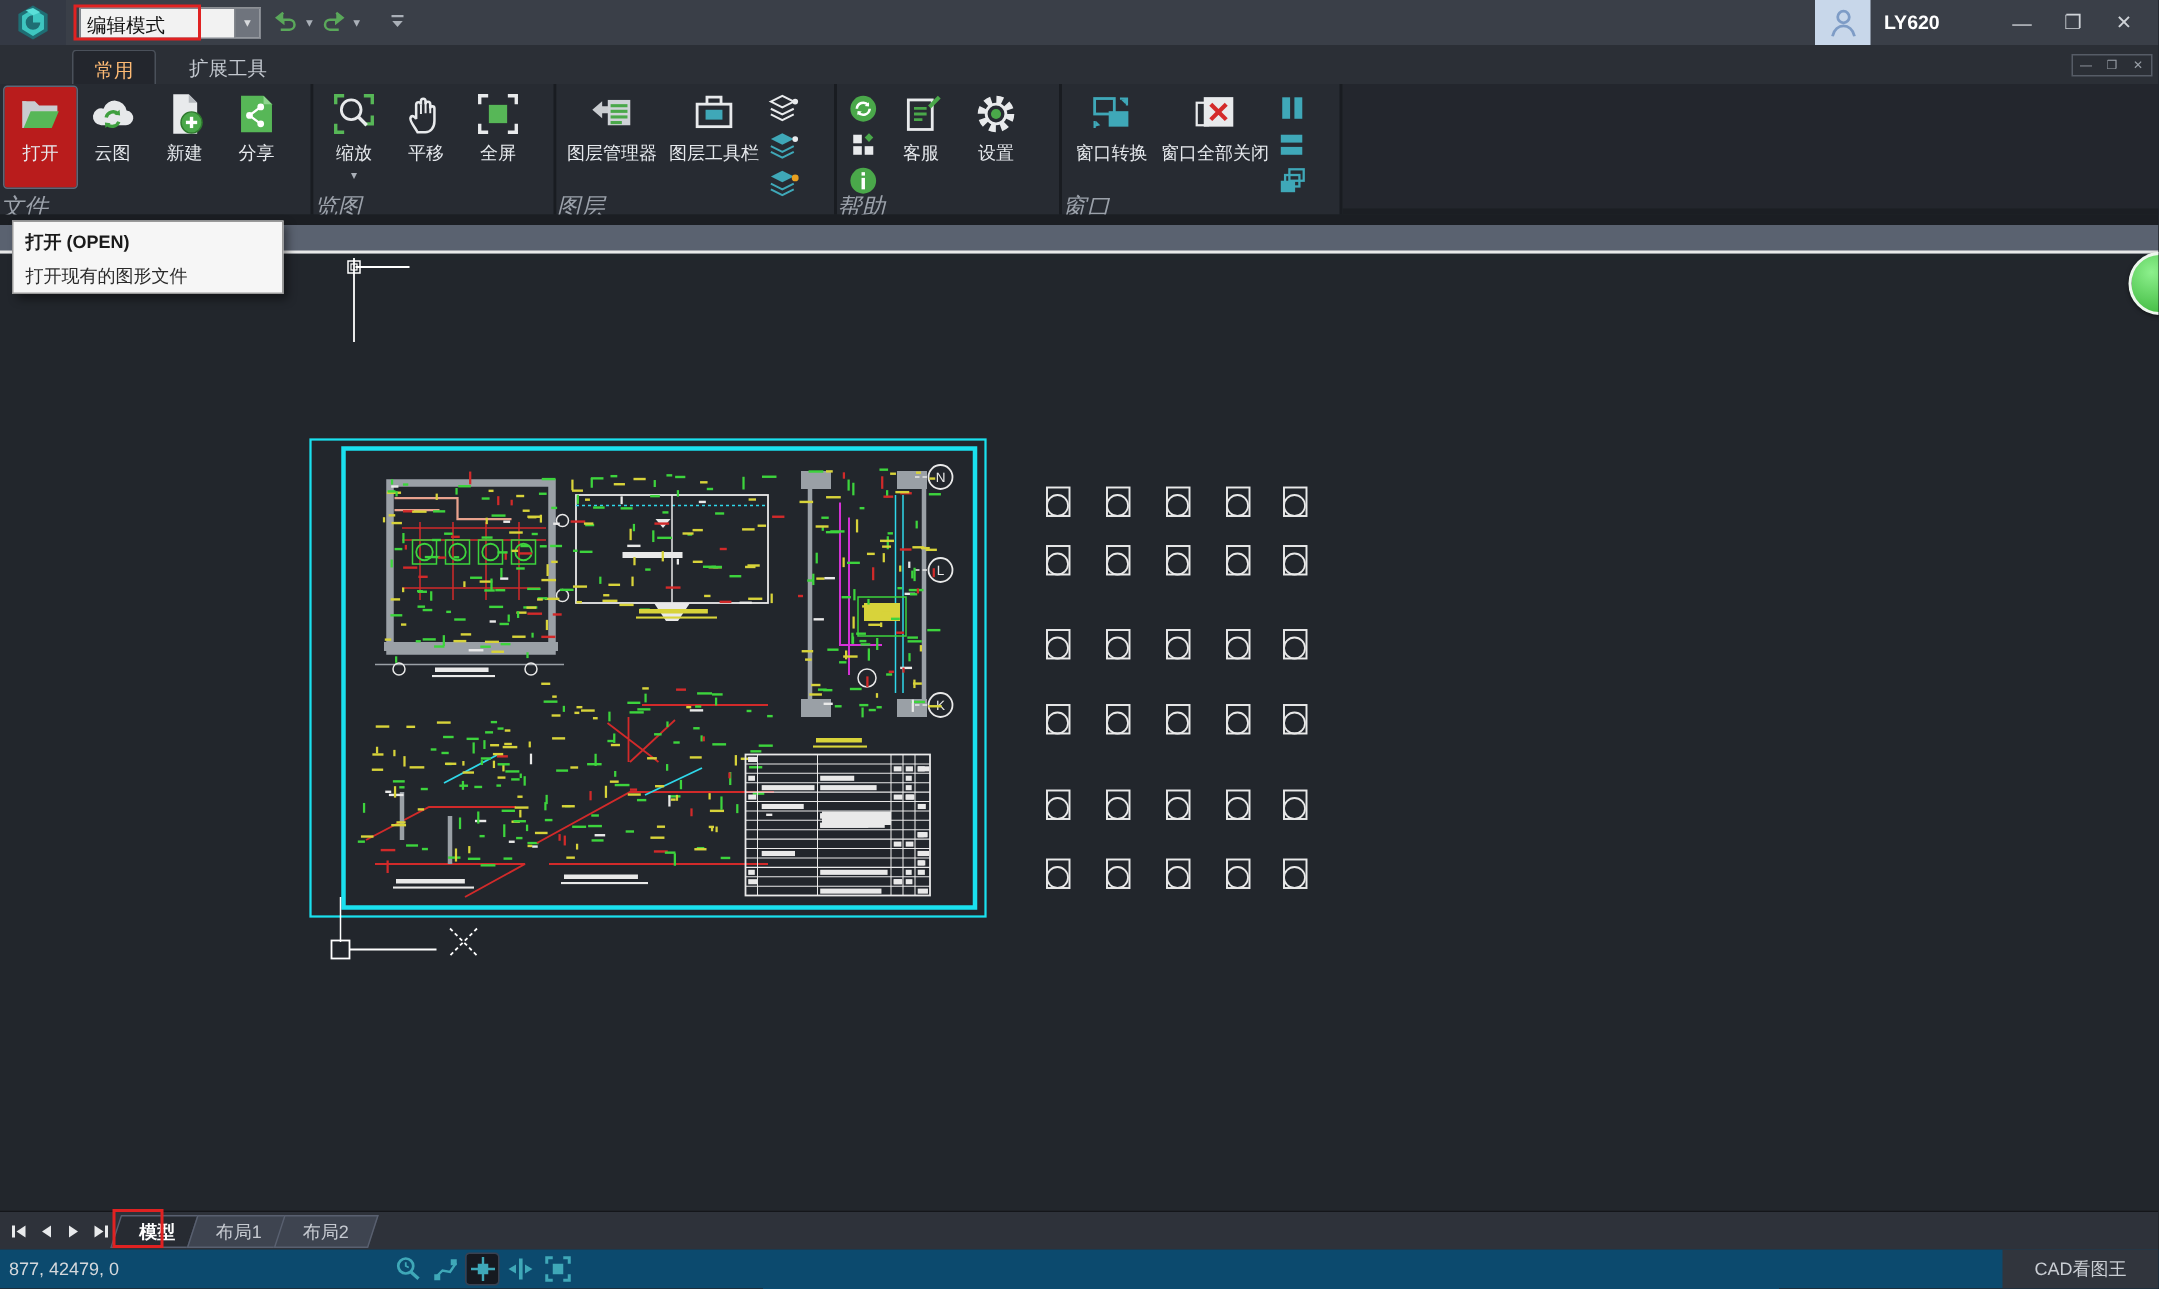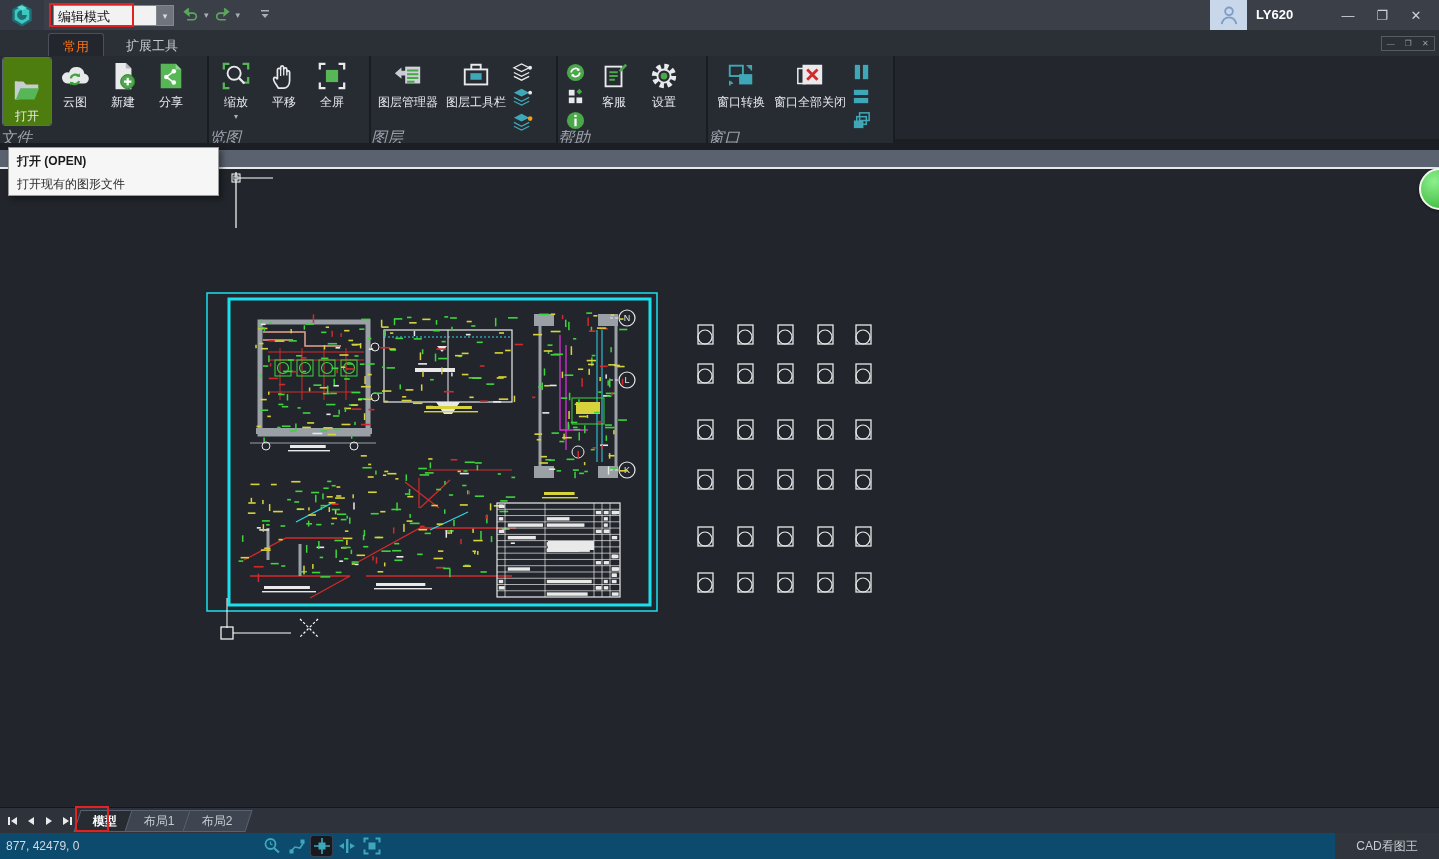--- a/index.html
+++ b/index.html
@@ -18,50 +18,50 @@
   .qat .gap { width:10px; }
   .win-title { position:absolute; left:420px; width:600px; text-align:center; color:#c9cdd3; font-size:13px; top:7px; }
   .avatar { position:absolute; left:1210px; top:0; width:37px; height:30px; background:#c8d7ea; display:flex; align-items:center; justify-content:center; }
   .username { position:absolute; left:1256px; top:7px; color:#fff; font-weight:bold; font-size:13px; }
   .wbtns { position:absolute; right:6px; top:0; height:30px; display:flex; }
   .wbtn { width:34px; height:30px; display:flex; align-items:center; justify-content:center; color:#cfd3d8; font-size:13px; }
 
   
   .tabrow { position:absolute; left:0; top:30px; width:1439px; height:26px; background:#2b2f36; }
   .rtab { position:absolute; top:3px; height:23px; padding:4px 14px 0; font-size:13px; color:#c3c8cf; }
-  .rtab.active { background:#23262d; border:1px solid #4a505a; border-bottom:none; border-radius:3px 3px 0 0; color:#f97316; }
+  .rtab.active { background:#23262d; border:1px solid #4a505a; border-bottom:none; border-radius:3px 3px 0 0; color:#fdba74; }
   .mdi-ctrl { position:absolute; right:4px; top:6px; width:54px; height:15px; border:1px solid #565c66; display:flex; }
   .mdi-ctrl span { flex:1; text-align:center; color:#9aa0a8; font-size:8px; line-height:13px; }
 
   
   .ribbon { position:absolute; left:0; top:56px; width:1439px; height:87px; background:#23262d; border-bottom:4px solid #1b1e23; display:flex; }
   .rgroup { position:relative; height:87px; background:#272b32; border-right:2px solid #191c21; }
   .rbody { display:flex; align-items:flex-start; padding:2px 3px 0 3px; }
   .rfoot { position:absolute; bottom:0; left:0; right:0; height:15px; text-align:left; font-size:16px; color:#9ba1aa;font-style:italic; }
   .rbtn { width:48px; height:67px; display:flex; flex-direction:column; align-items:center; padding-top:3px; border-radius:2px; color:#e7eaee; font-size:12px; white-space:nowrap; }
   .rbtn svg { width:30px; height:30px; margin-bottom:3px; flex:none; }
-  .rbtn.hov { background:#4d7c0f; outline:1px solid #5d6878;justify-content:flex-end; }
+  .rbtn.hov { background:#b91c1c; outline:1px solid #5d6878; }
   .rbtn .ddarr { color:#aab0b8; font-size:8px; margin-top:1px; }
   .smallcol { display:flex; flex-direction:column; gap:3px; padding:4px 2px 0 2px; }
   .sic { width:21px; height:21px; }
 
   
   .gapstrip { position:absolute; left:0; top:143px; width:1439px; height:7px; background:#1b1e23; }
   .band { position:absolute; left:0; top:150px; width:1439px; height:19px; background:#5a6270; border-bottom:2px solid #e9e9e9; }
   .canvas { position:absolute; left:0; top:171px; width:1439px; height:636px; background:#22262c; }
   .canvas svg { position:absolute; left:0; top:0; }
 
   
   .badge { position:absolute; left:1419px; top:168px; width:42px; height:42px; border-radius:50%;
            background:radial-gradient(circle at 35% 30%, #8df08d, #2fae2f); border:2px solid #eef7ee;
            color:#fff; font-weight:bold; font-size:12px; display:flex; align-items:center; box-shadow:0 1px 3px rgba(0,0,0,.5); }
   .badge span { padding-left:22px; }
 
   
-  .tooltip { position:absolute; left:8px; top:147px; width:211px; height:49px; background:#f6f6f6; border:1px solid #9a9a9a;
+  .tooltip { position:absolute; left:8px; top:147px; width:181px; height:49px; background:#f6f6f6; border:1px solid #9a9a9a;
              box-shadow:3px 3px 6px rgba(0,0,0,.45); padding:5px 8px; color:#1a1a1a; }
   .tooltip .tt1 { font-weight:bold; font-size:12px; margin-bottom:6px; }
   .tooltip .tt2 { font-size:12px; color:#2a2a2a; }
 
   
   .annot { position:absolute; border:2px solid #e02222; pointer-events:none; z-index:50; }
 
   
   .tabstrip { position:absolute; left:0; top:807px; width:1439px; height:26px; background:#2e323a; border-top:1px solid #14161a; display:flex; align-items:center; }
   .navbtns { display:flex; gap:4px; padding:0 8px 0 6px; }

